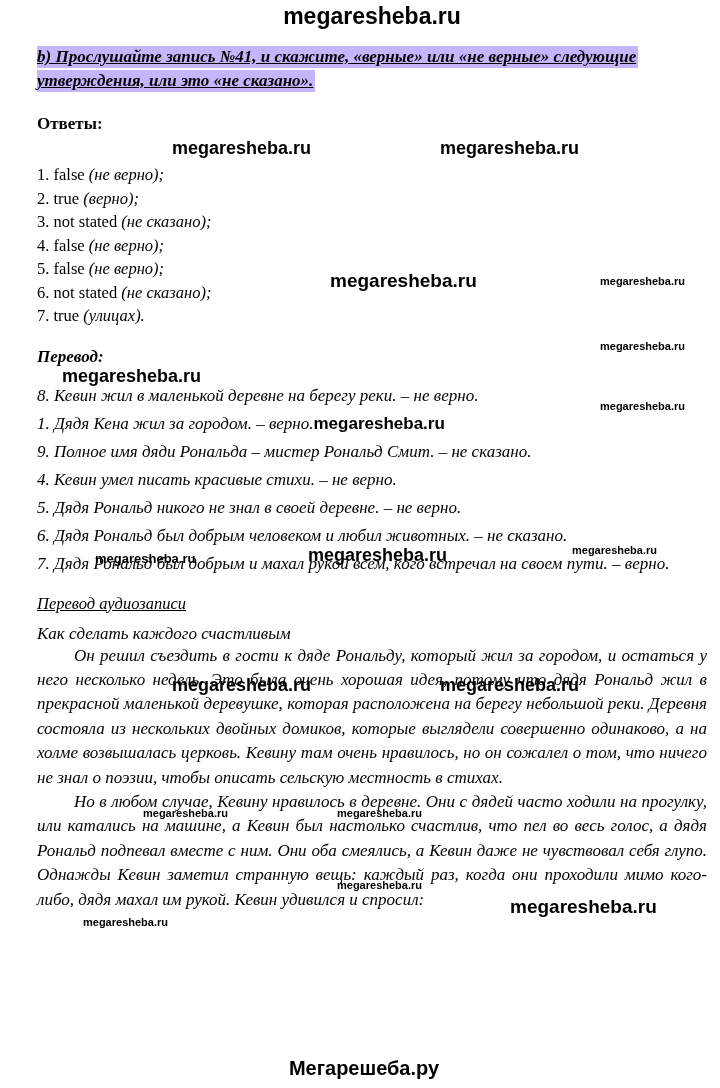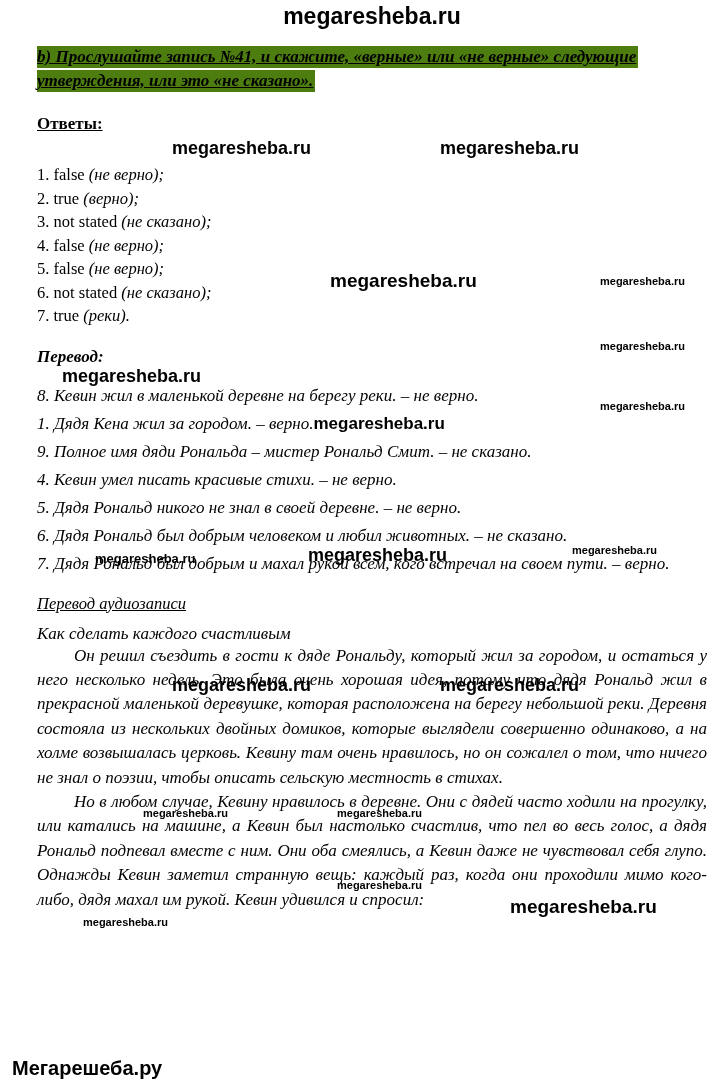--- a/index.html
+++ b/index.html
@@ -32,21 +32,20 @@
     background: #c0cc1e;
     padding: 1px 2px 2px 0;
     -webkit-box-decoration-break: clone;
     box-decoration-break: clone;
   }
 
   .answers-heading {
     margin-top: 21px;
     font-weight: 700;
     font-size: 17px;
-    text-decoration: underline;
   }
   .answers-list { margin-top: 29px; font-size: 16.5px; line-height: 23.5px; }
   .ans-note { font-style: italic; }
 
   .trans-heading {
     margin-top: 19px;
     font-weight: 700;
     font-style: italic;
     font-size: 17px;
   }
@@ -84,37 +83,38 @@
     font-weight: 700;
     white-space: nowrap;
     color: #000;
   }
 
   .site-footer {
     position: absolute;
     left: 0;
     right: 16px;
     bottom: 8px;
+    text-align: center;
     font-family: "Liberation Sans", sans-serif;
     font-weight: 700;
     font-size: 20px;
     background: #fff;
   }
 </style>
 </head>
 <body>
 
 <div class="page">
 
   <div class="site-header">megaresheba.ru</div>
 
   <div class="content">
 
     <div class="task-block">
-      <span class="task-text" style="background: #4d7c0f;">b) Прослушайте запись №41, и скажите, «верные» или «не верные» следующие утверждения, или это «не сказано».</span>
+      <span class="task-text" style="background: #c4b5fd;">b) Прослушайте запись №41, и скажите, «верные» или «не верные» следующие утверждения, или это «не сказано».</span>
     </div>
 
     <div class="answers-heading">Ответы:</div>
 
     <div class="answers-list">
       <div class="ans-line">
         <span>1.</span>
         <span>false</span>
         <span class="ans-note">(не верно);</span>
       </div>
@@ -139,21 +139,21 @@
         <span class="ans-note">(не верно);</span>
       </div>
       <div class="ans-line">
         <span>6.</span>
         <span>not stated</span>
         <span class="ans-note">(не сказано);</span>
       </div>
       <div class="ans-line">
         <span>7.</span>
         <span>true</span>
-        <span class="ans-note">(реки).</span>
+        <span class="ans-note">(улицах).</span>
       </div>
     </div>
 
     <div class="trans-heading">Перевод:</div>
 
     <div class="trans-list">
       <div class="trans-line">
         <span>8. Кевин жил в маленькой деревне на берегу реки. – не верно.</span>
       </div>
       <div class="trans-line">

